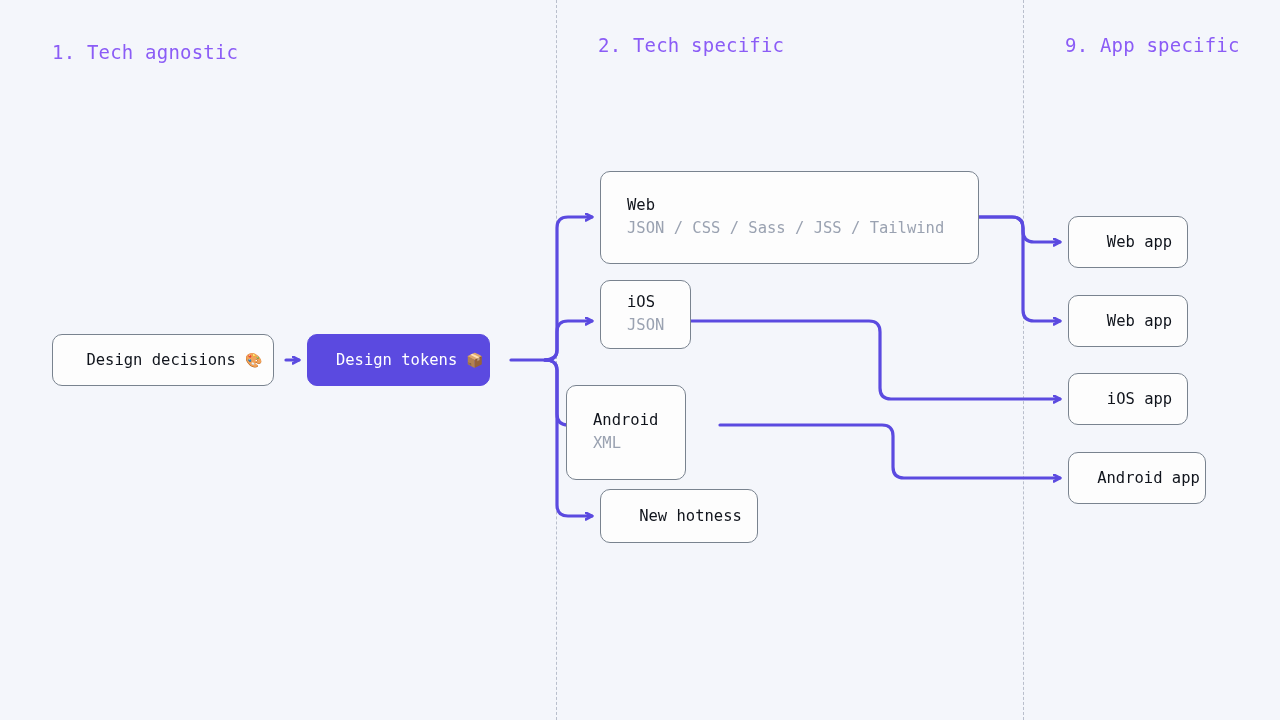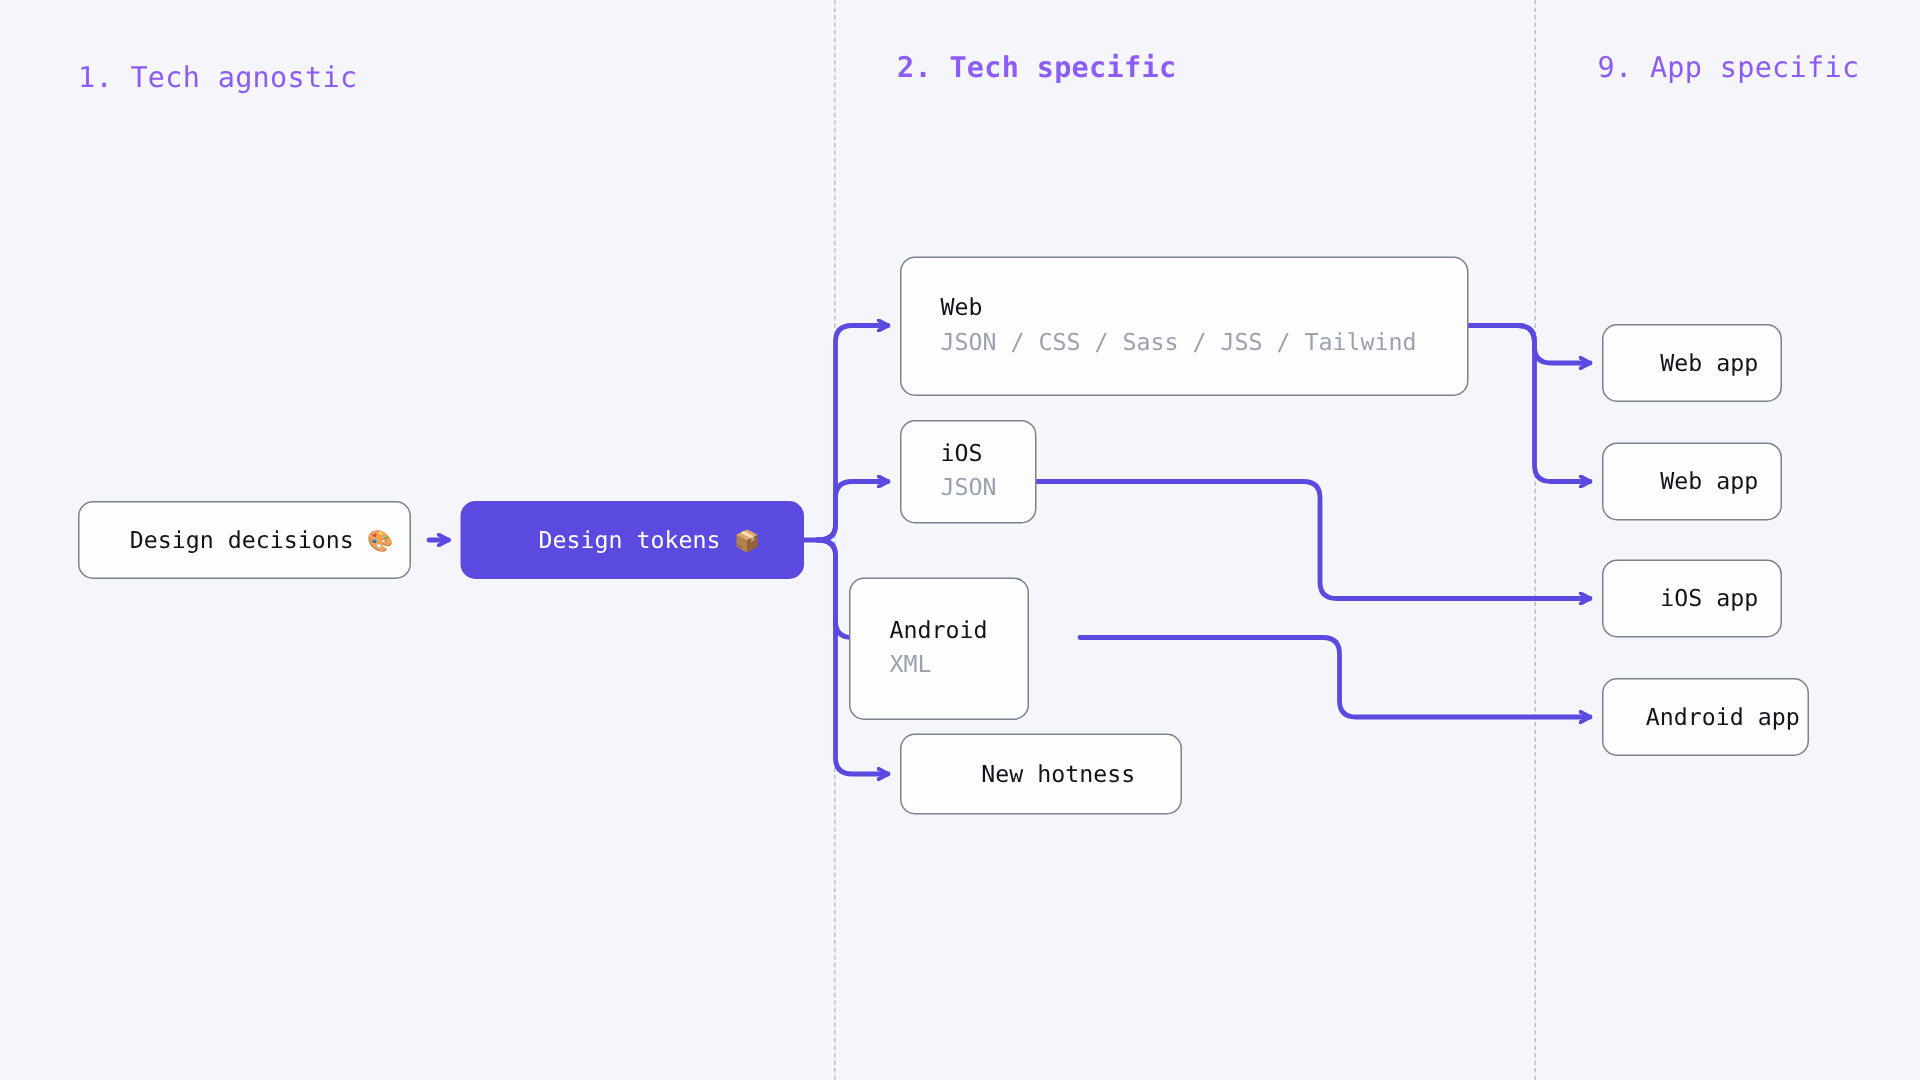--- a/index.html
+++ b/index.html
@@ -87,21 +87,21 @@
 </style>
 </head>
 <body>
 
 <div id="canvas">
 
   <div class="divider" style="left:556px;"></div>
   <div class="divider" style="left:1023px;"></div>
 
   <div class="col-label" style="left:52px; top:41px;">1. Tech agnostic</div>
-  <div class="col-label" style="left:598px; top:34px;font-weight:bold;">2. Tech specific</div>
+  <div class="col-label" style="left:598px; top:34px;">2. Tech specific</div>
   <div class="col-label" style="left:1065px; top:34px;">9. App specific</div>
 
   <svg class="edges" viewBox="0 0 1280 720">
     <defs>
       <marker id="arw" markerWidth="9" markerHeight="9" refX="7.4" refY="4.5" orient="auto" markerUnits="userSpaceOnUse">
         <path d="M1,1 L7.6,4.5 L1,8" fill="none" stroke="#5b4ae0" stroke-width="2.6" stroke-linecap="round" stroke-linejoin="round"></path>
       </marker>
     </defs>
     <g fill="none" stroke="#5b4ae0" stroke-width="3.2" stroke-linecap="round" stroke-linejoin="round">
 
@@ -120,41 +120,41 @@
 
       <path d="M720,425 L882,425 Q893,425 893,436 L893,467 Q893,478 904,478 L1060,478" marker-end="url(#arw)"></path>
     </g>
   </svg>
 
   <div class="node centered" style="left:52px; top:334px; width:222px; height:52px;">
     <div class="title"><span>Design decisions</span>
       <span class="emoji">🎨</span></div>
   </div>
 
-  <div class="node accent centered" style="left:307px; top:334px; width:229px; height:52px;">
+  <div class="node accent centered" style="left:307px; top:334px; width:183px; height:52px;">
     <div class="title"><span>Design tokens</span>
       <span class="emoji">📦</span></div>
   </div>
 
   <div class="node padded" style="left:600px; top:171px; width:379px; height:93px;">
     <div class="title">Web</div>
     <div class="sub">JSON / CSS / Sass / JSS / Tailwind</div>
   </div>
 
   <div class="node padded" style="left:600px; top:280px; width:91px; height:69px;">
     <div class="title">iOS</div>
     <div class="sub">JSON</div>
   </div>
 
   <div class="node padded" style="left:566px; top:385px; width:120px; height:95px;">
     <div class="title">Android</div>
     <div class="sub">XML</div>
   </div>
 
-  <div class="node centered" style="left:600px; top:489px; width:188px; height:54px;text-align:center;">
+  <div class="node centered" style="left:600px; top:489px; width:158px; height:54px;text-align:center;">
     <div class="title">New hotness</div>
   </div>
 
   <div class="node centered" style="left:1068px; top:216px; width:120px; height:52px;">
     <div class="title">Web app</div>
   </div>
 
   <div class="node centered" style="left:1068px; top:295px; width:120px; height:52px;">
     <div class="title">Web app</div>
   </div>

